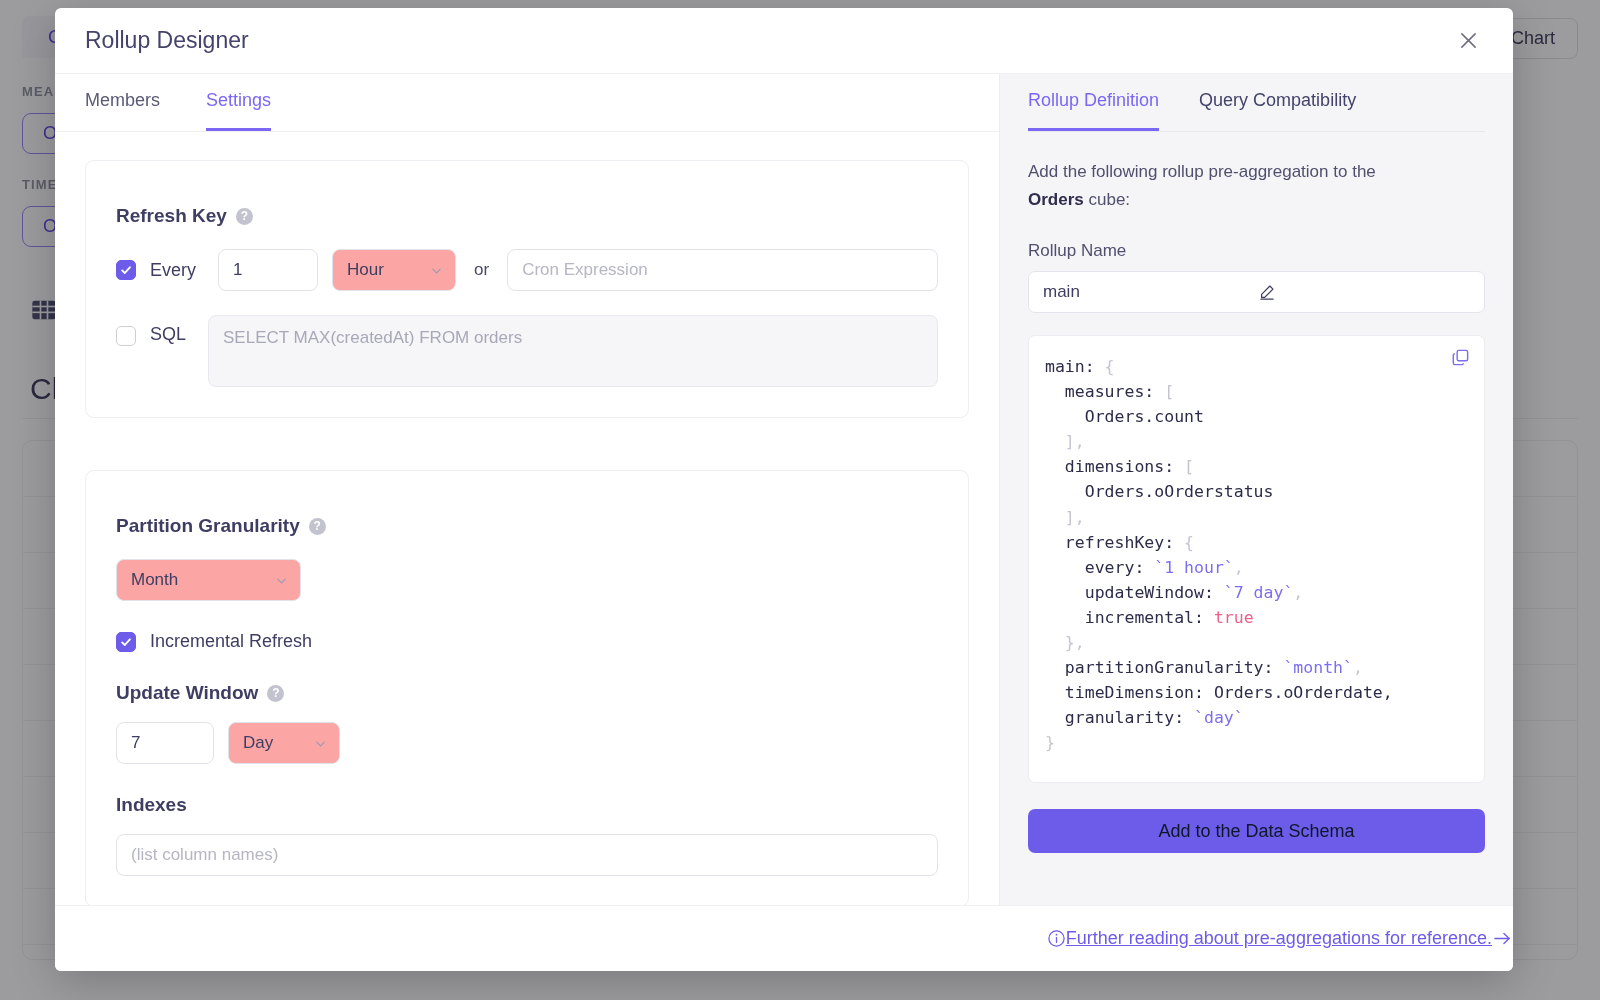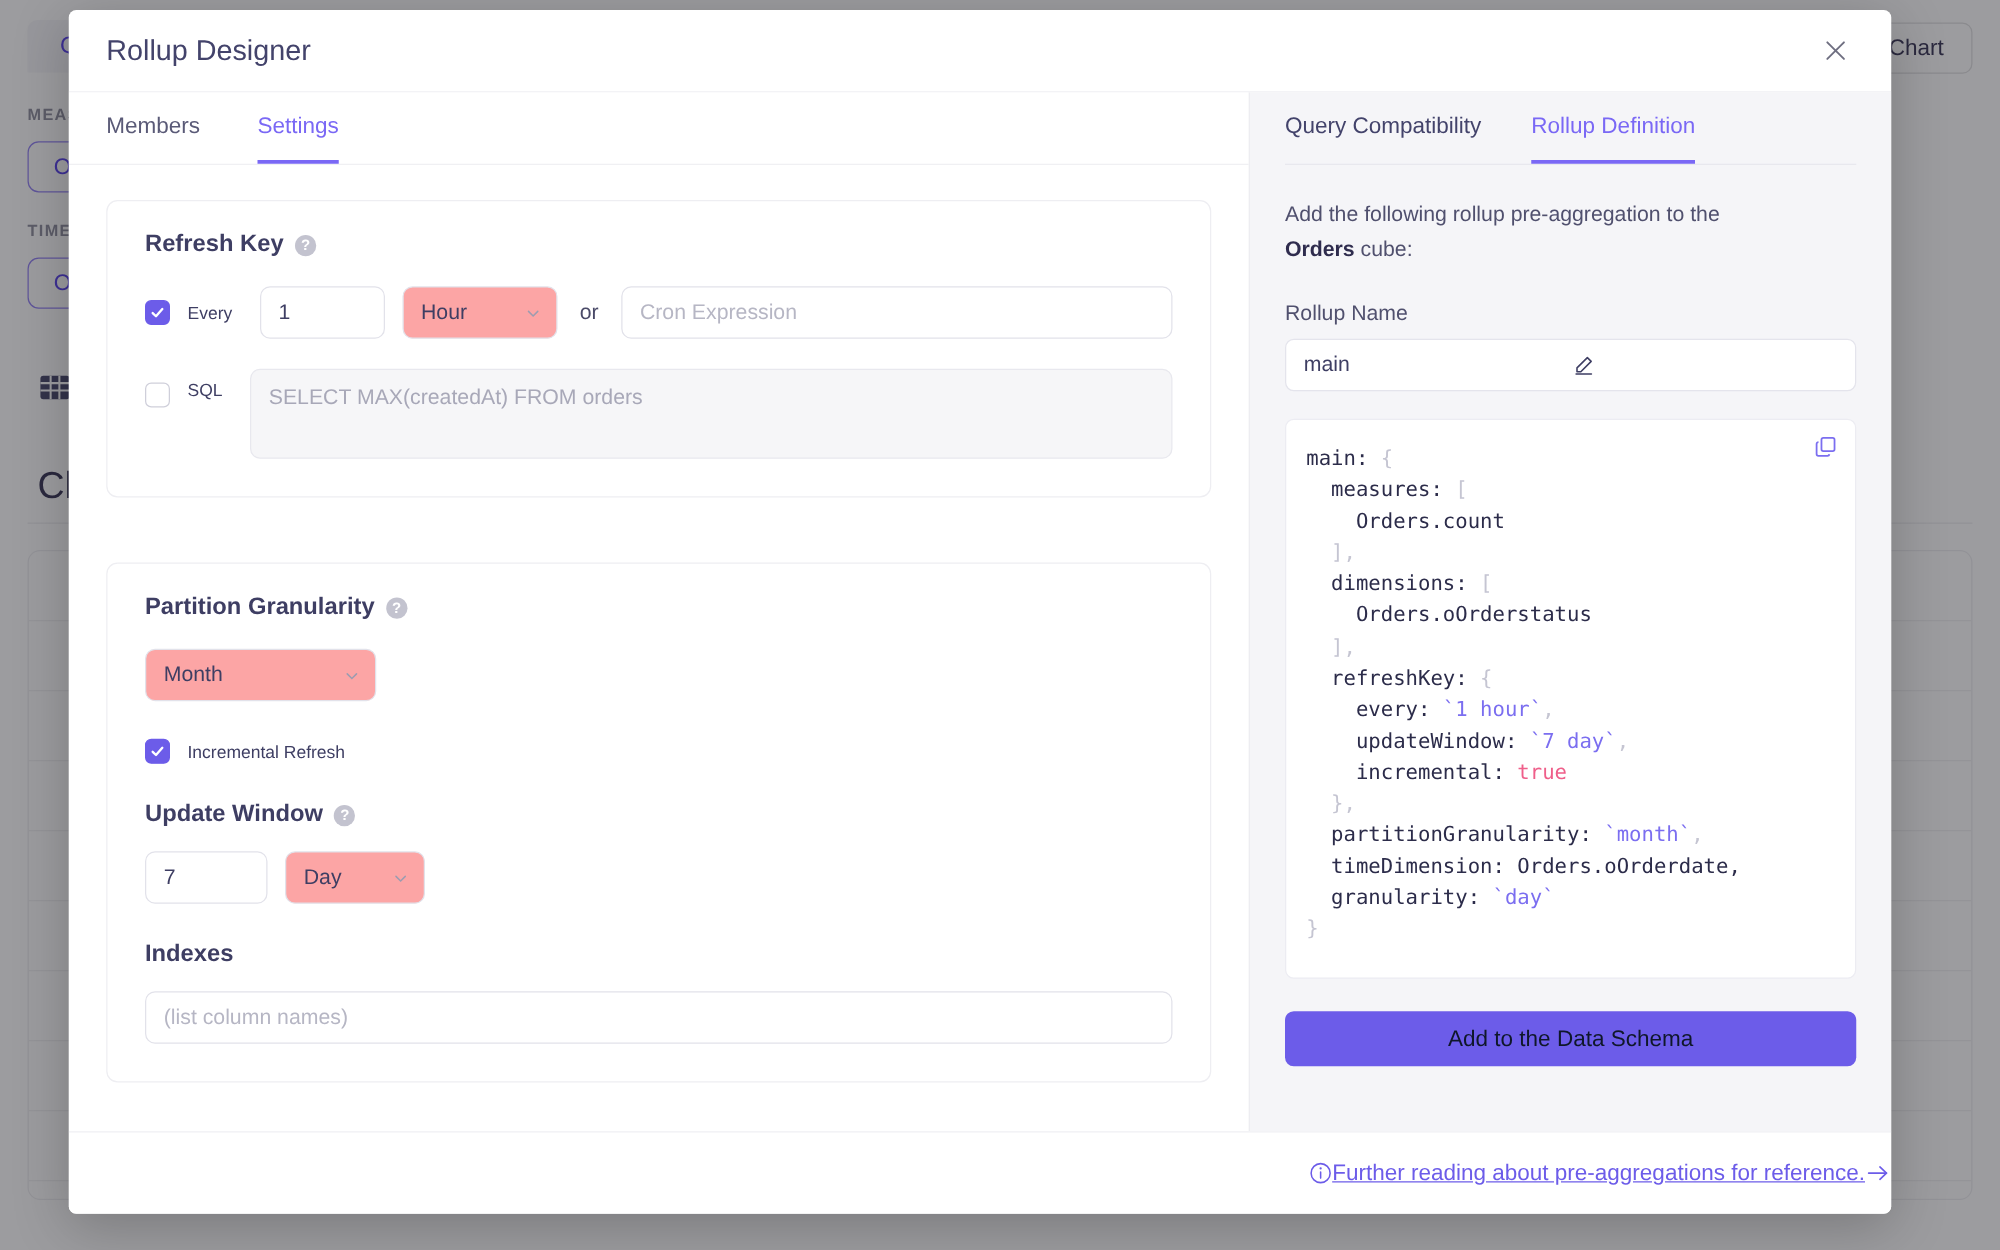--- a/index.html
+++ b/index.html
@@ -173,21 +173,21 @@
   .left-scroll {
     flex: 1 1 auto;
     overflow: hidden;
     padding: 28px 30px 0 30px;
   }
 
   .card {
     border: 1px solid #eeeef2;
     border-radius: 9px;
     background: #fff;
-    padding: 24px 30px 30px 30px;
+    padding: 44px 30px 30px 30px;
   }
   .card + .card { margin-top: 52px; }
 
   .section-title {
     display: flex;
     align-items: center;
     font-size: 19px;
     font-weight: 700;
     color: #3e3e63;
     margin-bottom: 22px;
@@ -217,21 +217,21 @@
     width: 20px; height: 20px;
     border-radius: 5px;
     flex: 0 0 20px;
     cursor: pointer;
     display: flex; align-items: center; justify-content: center;
   }
   .cbx.checked { background: #6c5ce9; border: 1px solid #6c5ce9; }
   .cbx.unchecked { background: #fff; border: 1.5px solid #cfcfda; }
 
   .cbx-label {
-    font-size: 14px;
+    font-size: 18px;
     color: #3e3e63;
     margin-right: 8px;
   }
 
   .inp {
     height: 42px;
     border: 1px solid #e2e2ea;
     border-radius: 8px;
     background: #fff;
     font-size: 17px;
@@ -538,22 +538,22 @@
             <span>Indexes</span>
           </div>
           <input class="inp" style="width: 100%;" placeholder="(list column names)">
         </div>
 
       </div>
     </div>
 
     <div class="right-col">
       <div class="rtabs">
+        <div class="rtab active">Rollup Definition</div>
         <div class="rtab">Query Compatibility</div>
-        <div class="rtab active">Rollup Definition</div>
       </div>
 
       <div class="r-desc"><span>Add the following rollup pre-aggregation to the </span><b>Orders</b><span> cube:</span></div>
 
       <div class="r-label">Rollup Name</div>
 
       <div class="name-field">
         <span>main</span>
         <span style="line-height:0;">
           <svg width="18" height="18" viewBox="0 0 20 20" fill="none" stroke="#3e3e63" stroke-width="1.4" stroke-linecap="round" stroke-linejoin="round">

